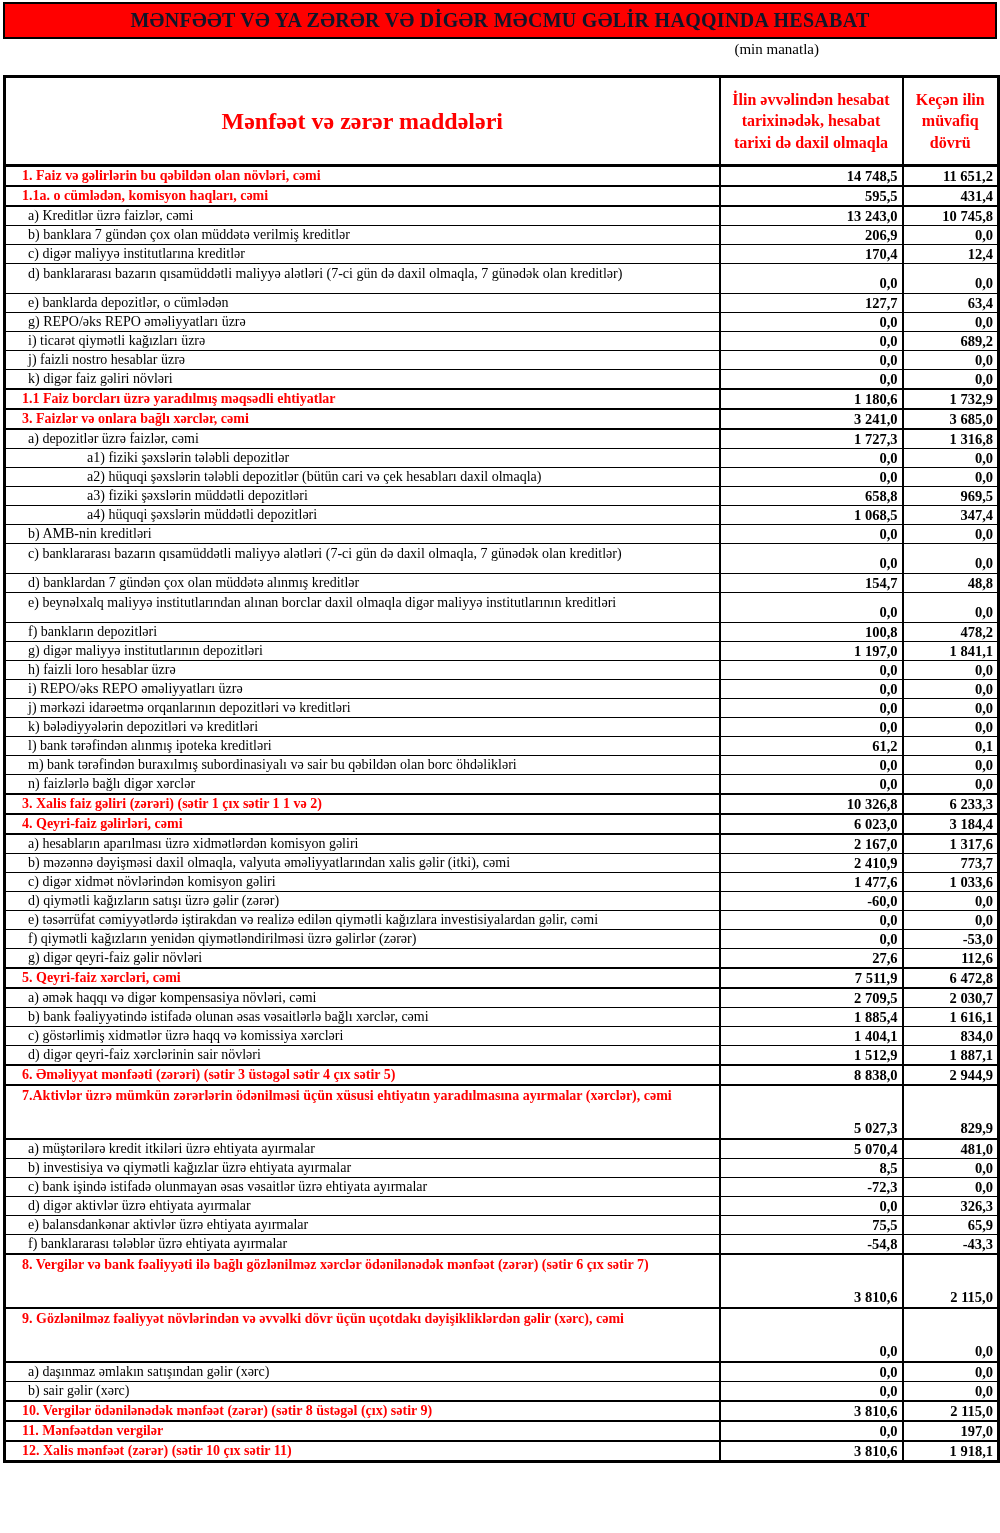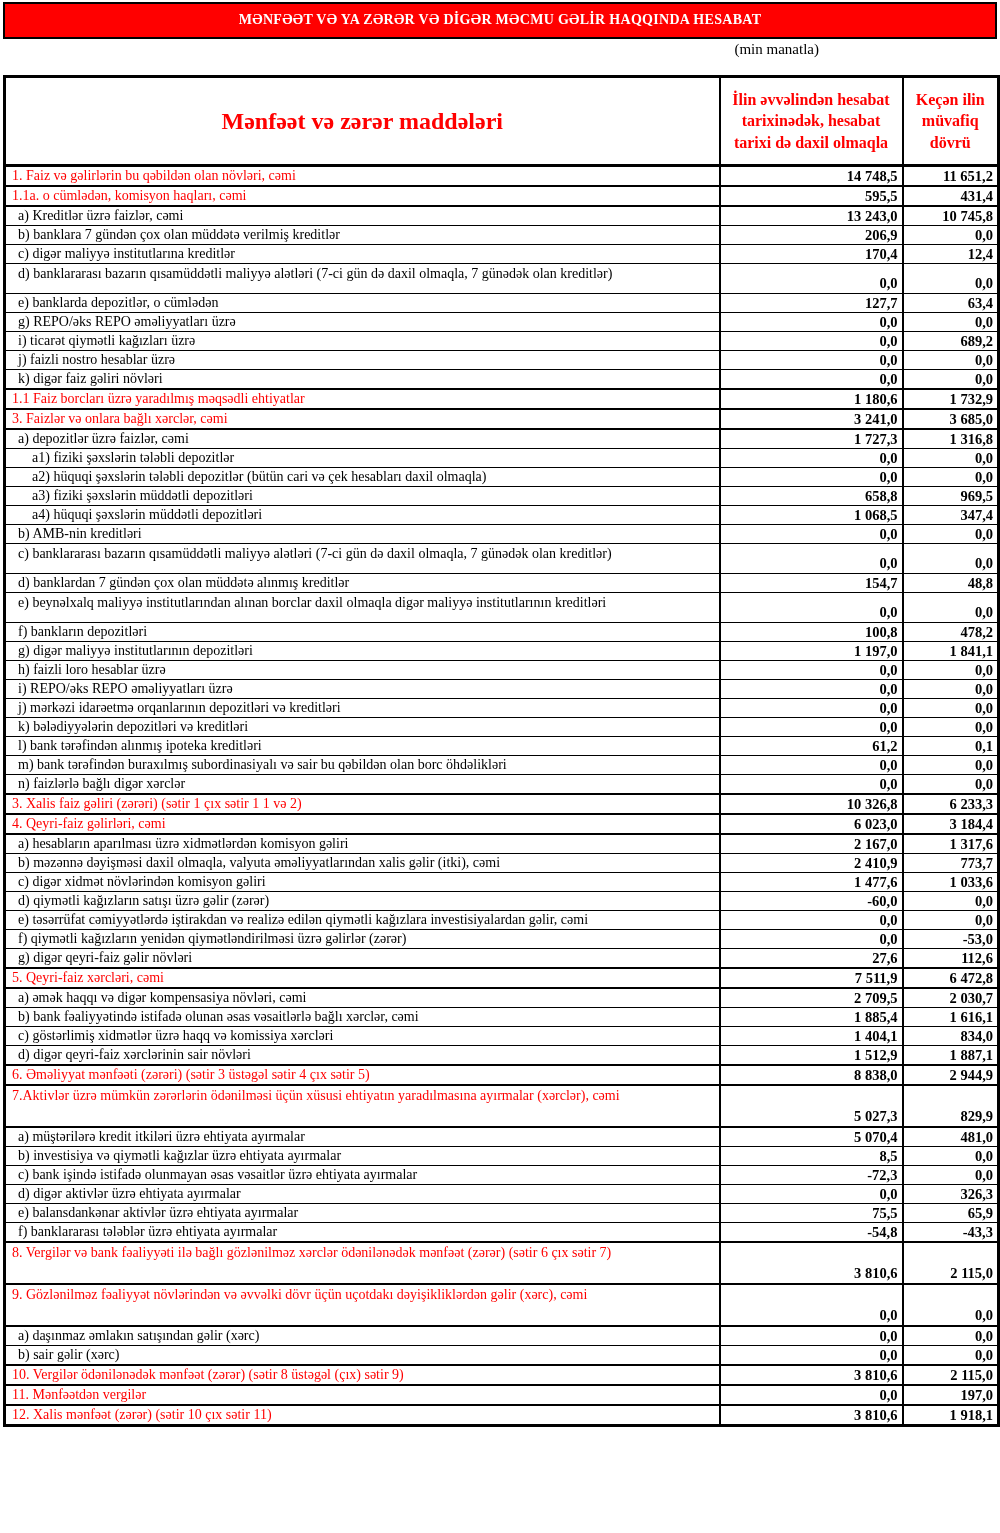--- a/index.html
+++ b/index.html
@@ -14,24 +14,24 @@
     font-family:"Liberation Serif","DejaVu Serif",serif;
     color:var(--ink);
     -webkit-font-smoothing:antialiased;
   }
   .page{padding:2px 3px 0 3px;}
 
   
   .banner{
     background:var(--accent);
     border:2px solid var(--ink);
-    color:#ffffff;
+    color:#0f172a;
     text-align:center;
     font-weight:bold;
-    font-size:14px;
+    font-size:20px;
     line-height:26px;
     padding:3px 0 4px 0;
     letter-spacing:.3px;
     white-space:nowrap;
   }
 
   
   .unit-note{
     text-align:right;
     padding-right:178px;
@@ -73,40 +73,40 @@
   th.th-label{font-size:24px;}
   th.th-num{font-size:16px;line-height:1.32;padding:0 6px;}
 
   tbody tr{height:18px;}
   tbody td{
     font-size:14px;
     line-height:16px;
     vertical-align:middle;
   }
   td.label{padding:1px 3px 1px 0;}
-  tr.item td.label{padding-left:12px;}
-  tr.subitem td.label{padding-left:26px;margin-top:16px;}
+  tr.item td.label{padding-left:22px;}
+  tr.subitem td.label{padding-left:81px;margin-top:16px;}
   tr.section td.label{
-    padding-left:6px;
+    padding-left:16px;
     color:var(--accent);
-    font-weight:normal;
+    font-weight:bold;
   }
   tr.section td{border-top-width:2px;border-bottom-width:2px;}
 
   td.num{
     text-align:right;
     font-weight:bold;
     padding:1px 4px 1px 2px;
     white-space:nowrap;
     font-size:14.5px;
   }
 
   
   tr.tall{height:30px;}
-  tr.tall-red{height:42px;}
+  tr.tall-red{height:54px;}
   tr.tall td.label,tr.tall-red td.label{vertical-align:top;padding-top:2px;}
   tr.tall td.num,tr.tall-red td.num{vertical-align:bottom;padding-bottom:2px;}
 </style>
 </head>
 <body>
 
 <div class="page">
 
   <div class="banner">
     <span>MƏNFƏƏT VƏ YA ZƏRƏR VƏ DİGƏR MƏCMU GƏLİR HAQQINDA HESABAT</span>

